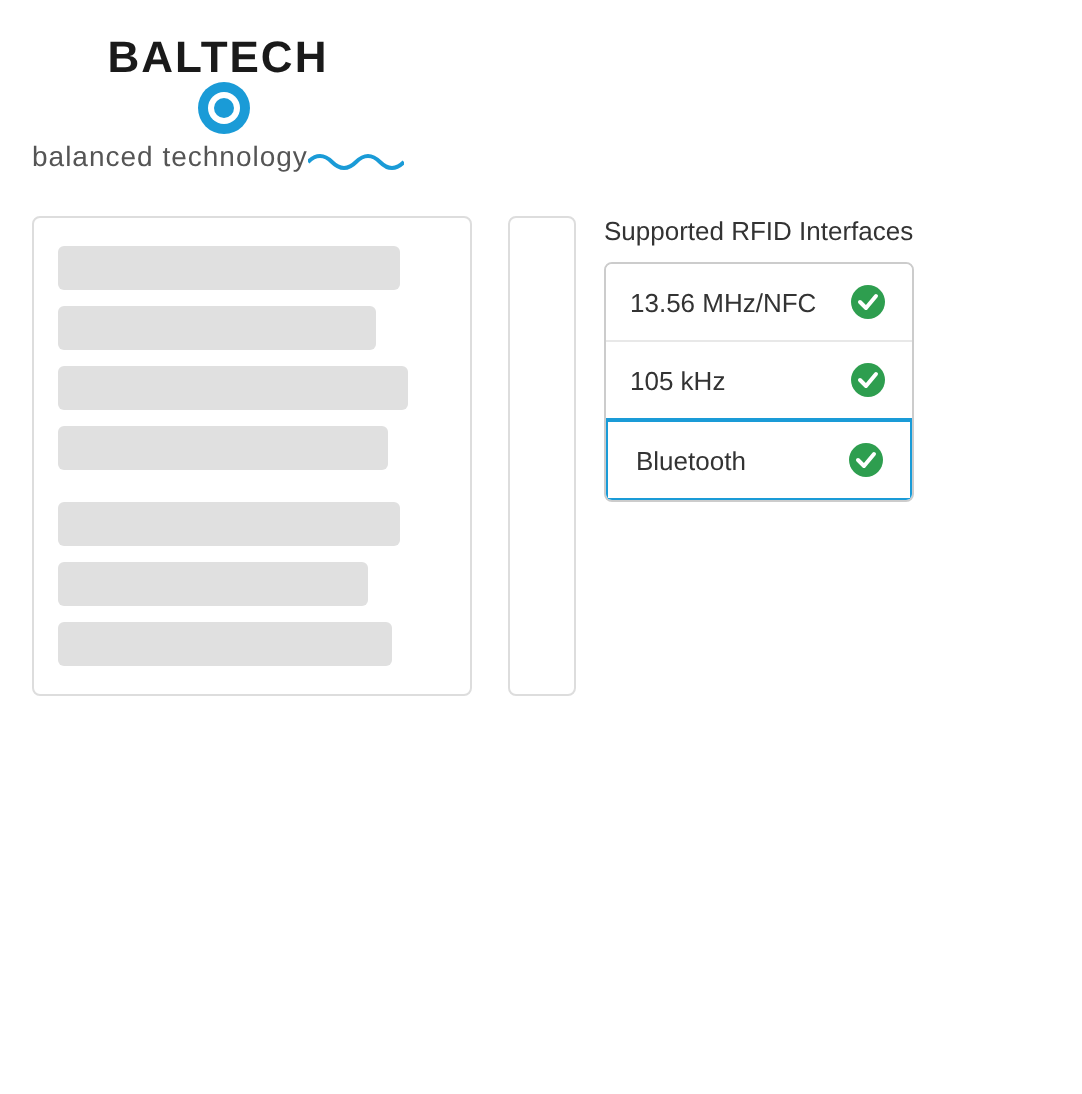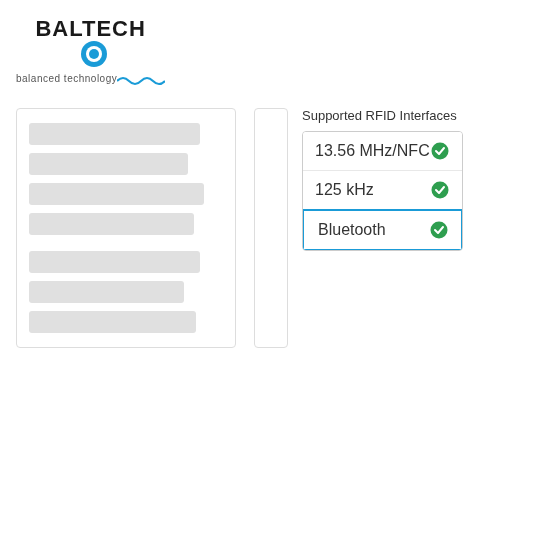--- a/index.html
+++ b/index.html
@@ -17,21 +17,21 @@
       align-items: center;
       margin-bottom: 20px;
     }
     .logo-text {
       font-size: 22px;
       font-weight: bold;
       color: #1a1a1a;
       letter-spacing: 1px;
     }
     .logo-sub {
-      font-size: 10px;
+      font-size: 14px;
       color: #555;
       letter-spacing: 0.5px;
     }
     .logo-icon {
       width: 32px;
       height: 32px;
       margin-left: 6px;
       margin-top: -8px;
     }
     .logo-wave {
@@ -104,21 +104,21 @@
       border-radius: 4px;
       overflow: hidden;
     }
     .rfid-row {
       display: flex;
       align-items: center;
       justify-content: space-between;
       padding: 9px 12px;
       border-bottom: 1px solid #e8e8e8;
       background: #fff;
-      font-size: 16px;
+      font-size: 13px;
       color: #333;
     }
     .rfid-row:last-child {
       border-bottom: none;
     }
     .rfid-row.selected {
       border: 2px solid #1a9bd7;
       background: #fff;
       border-radius: 0;
       margin: -1px;
@@ -194,21 +194,21 @@
           <span class="rfid-label">13.56 MHz/NFC</span>
           <span class="rfid-icon icon-check">
             <svg width="18" height="18" viewBox="0 0 18 18">
               <circle cx="9" cy="9" r="8.5" fill="#2e9e4f"></circle>
               <polyline points="5,9 8,12 13,6" stroke="#fff" stroke-width="2" fill="none" stroke-linecap="round" stroke-linejoin="round"></polyline>
             </svg>
           </span>
         </div>
 
         <div class="rfid-row">
-          <span class="rfid-label">125 kHz</span>
+          <span class="rfid-label">105 kHz</span>
           <span class="rfid-icon icon-check">
             <svg width="18" height="18" viewBox="0 0 18 18">
               <circle cx="9" cy="9" r="8.5" fill="#2e9e4f"></circle>
               <polyline points="5,9 8,12 13,6" stroke="#fff" stroke-width="2" fill="none" stroke-linecap="round" stroke-linejoin="round"></polyline>
             </svg>
           </span>
         </div>
 
 
         <div class="rfid-row selected" style="border:2px solid #1a9bd7;padding-left:14px;">

